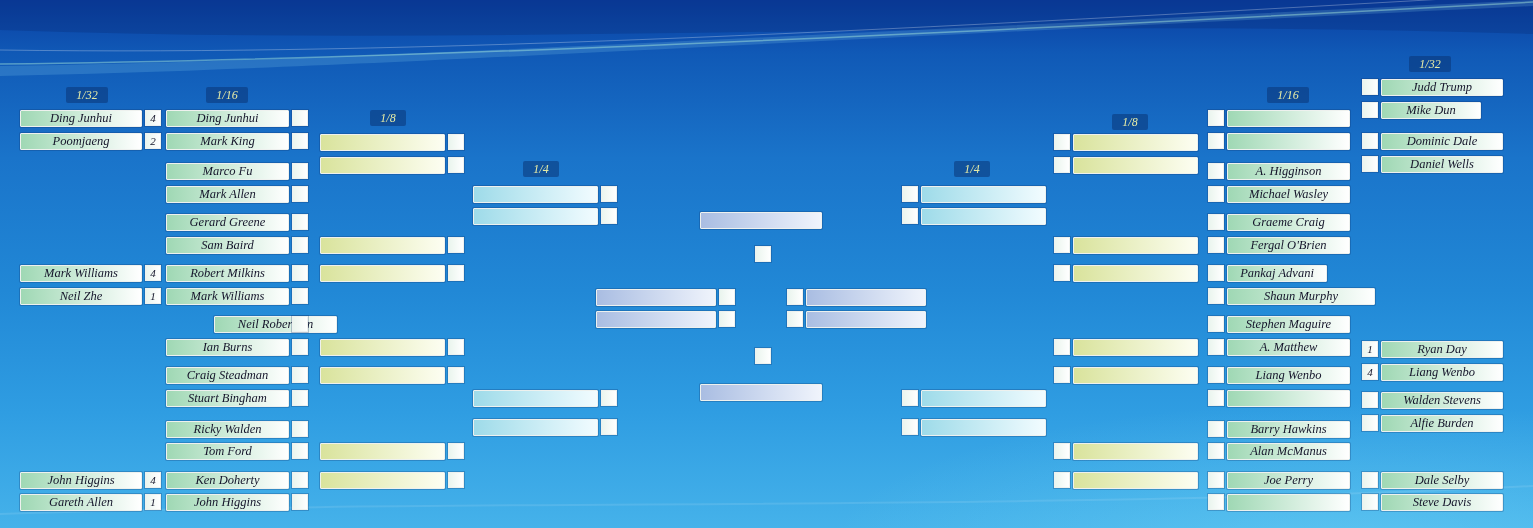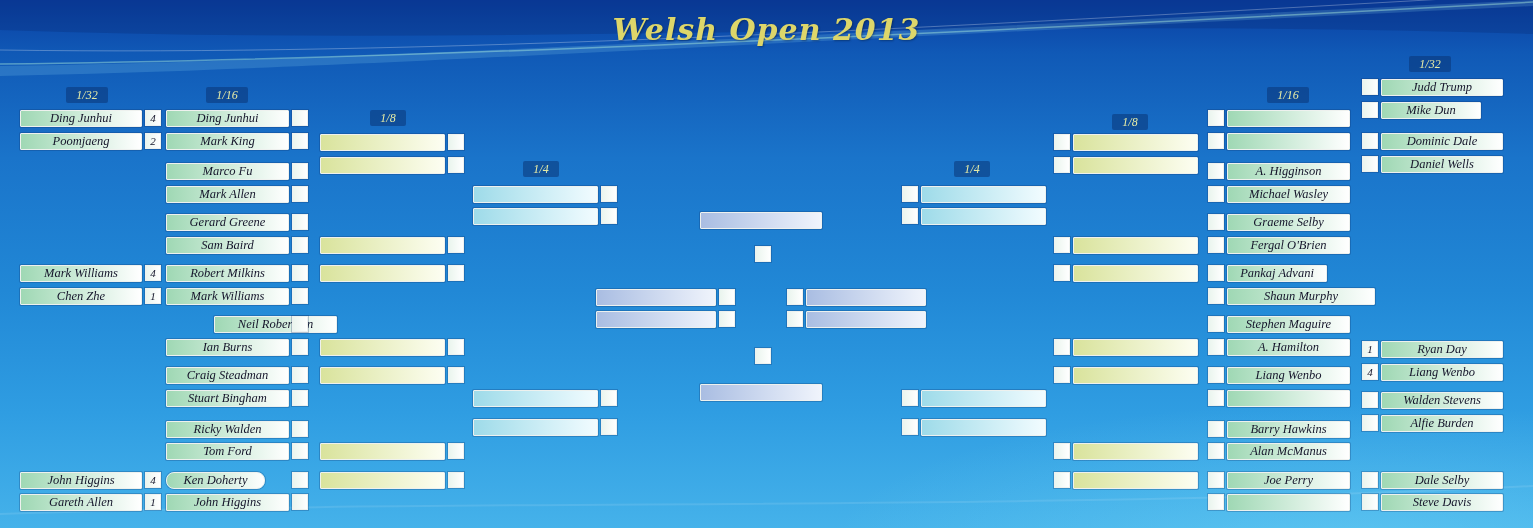--- a/index.html
+++ b/index.html
@@ -48,38 +48,37 @@
 
 <div id="stage">
   <svg id="waves" viewBox="0 0 1533 528" xmlns="http://www.w3.org/2000/svg" preserveAspectRatio="none">
     <path d="M0,30 C500,48 1000,16 1533,34 L1533,0 L0,0 Z" fill="rgba(8,40,110,0.28)"></path>
     <path d="M0,76 C300,70 620,50 1533,6 L1533,0 C620,44 300,62 0,66 Z" fill="rgba(170,240,255,0.16)"></path>
     <path d="M0,64 C340,60 760,44 1533,2" stroke="rgba(190,255,225,0.40)" stroke-width="1.5" fill="none"></path>
     <path d="M0,50 C420,56 900,30 1533,-6" stroke="rgba(255,255,255,0.28)" stroke-width="1" fill="none"></path>
     <path d="M0,514 C480,498 1020,512 1533,486" stroke="rgba(255,255,255,0.10)" stroke-width="2" fill="none"></path>
   </svg>
 
-  <div class="title">Welsh Open 2013</div>
 
   <div id="bracket">
       <div class="round-label" style="left: 66px; top: 87px; width: 42px;">1/32</div>
       <div class="round-label" style="left: 206px; top: 87px; width: 42px;">1/16</div>
       <div class="round-label" style="left: 370px; top: 110px; width: 36px;">1/8</div>
       <div class="round-label" style="left: 523px; top: 161px; width: 36px;">1/4</div>
       <div class="round-label" style="left: 954px; top: 161px; width: 36px;">1/4</div>
       <div class="round-label" style="left: 1112px; top: 114px; width: 36px;">1/8</div>
       <div class="round-label" style="left: 1267px; top: 87px; width: 42px;">1/16</div>
       <div class="round-label" style="left: 1409px; top: 56px; width: 42px;">1/32</div>
       <div class="slot c-green" style="left: 20px; top: 110px; width: 122px;">Ding Junhui</div>
       <div class="cell" style="left: 145px; top: 110px;">4</div>
       <div class="slot c-green" style="left: 20px; top: 133px; width: 122px;">Poomjaeng</div>
       <div class="cell" style="left: 145px; top: 133px;">2</div>
       <div class="slot c-green" style="left: 20px; top: 265px; width: 122px;">Mark Williams</div>
       <div class="cell" style="left: 145px; top: 265px;">4</div>
-      <div class="slot c-green" style="left: 20px; top: 288px; width: 122px;">Chen Zhe</div>
+      <div class="slot c-green" style="left: 20px; top: 288px; width: 122px;">Neil Zhe</div>
       <div class="cell" style="left: 145px; top: 288px;">1</div>
       <div class="slot c-green" style="left: 20px; top: 472px; width: 122px;">John Higgins</div>
       <div class="cell" style="left: 145px; top: 472px;">4</div>
       <div class="slot c-green" style="left: 20px; top: 494px; width: 122px;">Gareth Allen</div>
       <div class="cell" style="left: 145px; top: 494px;">1</div>
       <div class="slot c-green" style="left: 166px; top: 110px; width: 123px;">Ding Junhui</div>
       <div class="cell" style="left: 292px; top: 110px;"></div>
       <div class="slot c-green" style="left: 166px; top: 133px; width: 123px;">Mark King</div>
       <div class="cell" style="left: 292px; top: 133px;"></div>
       <div class="slot c-green" style="left: 166px; top: 163px; width: 123px;">Marco Fu</div>
@@ -99,21 +98,21 @@
       <div class="slot c-green" style="left: 166px; top: 339px; width: 123px;">Ian Burns</div>
       <div class="cell" style="left: 292px; top: 339px;"></div>
       <div class="slot c-green" style="left: 166px; top: 367px; width: 123px;">Craig Steadman</div>
       <div class="cell" style="left: 292px; top: 367px;"></div>
       <div class="slot c-green" style="left: 166px; top: 390px; width: 123px;">Stuart Bingham</div>
       <div class="cell" style="left: 292px; top: 390px;"></div>
       <div class="slot c-green" style="left: 166px; top: 421px; width: 123px;">Ricky Walden</div>
       <div class="cell" style="left: 292px; top: 421px;"></div>
       <div class="slot c-green" style="left: 166px; top: 443px; width: 123px;">Tom Ford</div>
       <div class="cell" style="left: 292px; top: 443px;"></div>
-      <div class="slot c-green" style="left: 166px; top: 472px; width: 99px; border-radius: 8px;">Ken Doherty</div>
+      <div class="slot c-green" style="left: 166px; top: 472px; width: 123px;">Ken Doherty</div>
       <div class="cell" style="left: 292px; top: 472px;"></div>
       <div class="slot c-green" style="left: 166px; top: 494px; width: 123px;">John Higgins</div>
       <div class="cell" style="left: 292px; top: 494px;"></div>
       <div class="slot c-yellow" style="left: 320px; top: 134px; width: 125px;"></div>
       <div class="cell" style="left: 448px; top: 134px;"></div>
       <div class="slot c-yellow" style="left: 320px; top: 157px; width: 125px;"></div>
       <div class="cell" style="left: 448px; top: 157px;"></div>
       <div class="slot c-yellow" style="left: 320px; top: 237px; width: 125px;"></div>
       <div class="cell" style="left: 448px; top: 237px;"></div>
       <div class="slot c-yellow" style="left: 320px; top: 265px; width: 125px;"></div>
@@ -169,31 +168,31 @@
       <div class="slot c-yellow" style="left: 1073px; top: 472px; width: 125px;"></div>
       <div class="cell" style="left: 1054px; top: 472px;"></div>
       <div class="slot c-green" style="left: 1227px; top: 110px; width: 123px;"></div>
       <div class="cell" style="left: 1208px; top: 110px;"></div>
       <div class="slot c-green" style="left: 1227px; top: 133px; width: 123px;"></div>
       <div class="cell" style="left: 1208px; top: 133px;"></div>
       <div class="slot c-green" style="left: 1227px; top: 163px; width: 123px;">A. Higginson</div>
       <div class="cell" style="left: 1208px; top: 163px;"></div>
       <div class="slot c-green" style="left: 1227px; top: 186px; width: 123px;">Michael Wasley</div>
       <div class="cell" style="left: 1208px; top: 186px;"></div>
-      <div class="slot c-green" style="left: 1227px; top: 214px; width: 123px;">Graeme Selby</div>
+      <div class="slot c-green" style="left: 1227px; top: 214px; width: 123px;">Graeme Craig</div>
       <div class="cell" style="left: 1208px; top: 214px;"></div>
       <div class="slot c-green" style="left: 1227px; top: 237px; width: 123px;">Fergal O'Brien</div>
       <div class="cell" style="left: 1208px; top: 237px;"></div>
       <div class="slot c-green" style="left: 1227px; top: 265px; width: 100px;">Pankaj Advani</div>
       <div class="cell" style="left: 1208px; top: 265px;"></div>
       <div class="slot c-green" style="left: 1227px; top: 288px; width: 148px;">Shaun Murphy</div>
       <div class="cell" style="left: 1208px; top: 288px;"></div>
       <div class="slot c-green" style="left: 1227px; top: 316px; width: 123px;">Stephen Maguire</div>
       <div class="cell" style="left: 1208px; top: 316px;"></div>
-      <div class="slot c-green" style="left: 1227px; top: 339px; width: 123px;">A. Hamilton</div>
+      <div class="slot c-green" style="left: 1227px; top: 339px; width: 123px;">A. Matthew</div>
       <div class="cell" style="left: 1208px; top: 339px;"></div>
       <div class="slot c-green" style="left: 1227px; top: 367px; width: 123px;">Liang Wenbo</div>
       <div class="cell" style="left: 1208px; top: 367px;"></div>
       <div class="slot c-green" style="left: 1227px; top: 390px; width: 123px;"></div>
       <div class="cell" style="left: 1208px; top: 390px;"></div>
       <div class="slot c-green" style="left: 1227px; top: 421px; width: 123px;">Barry Hawkins</div>
       <div class="cell" style="left: 1208px; top: 421px;"></div>
       <div class="slot c-green" style="left: 1227px; top: 443px; width: 123px;">Alan McManus</div>
       <div class="cell" style="left: 1208px; top: 443px;"></div>
       <div class="slot c-green" style="left: 1227px; top: 472px; width: 123px;">Joe Perry</div>

